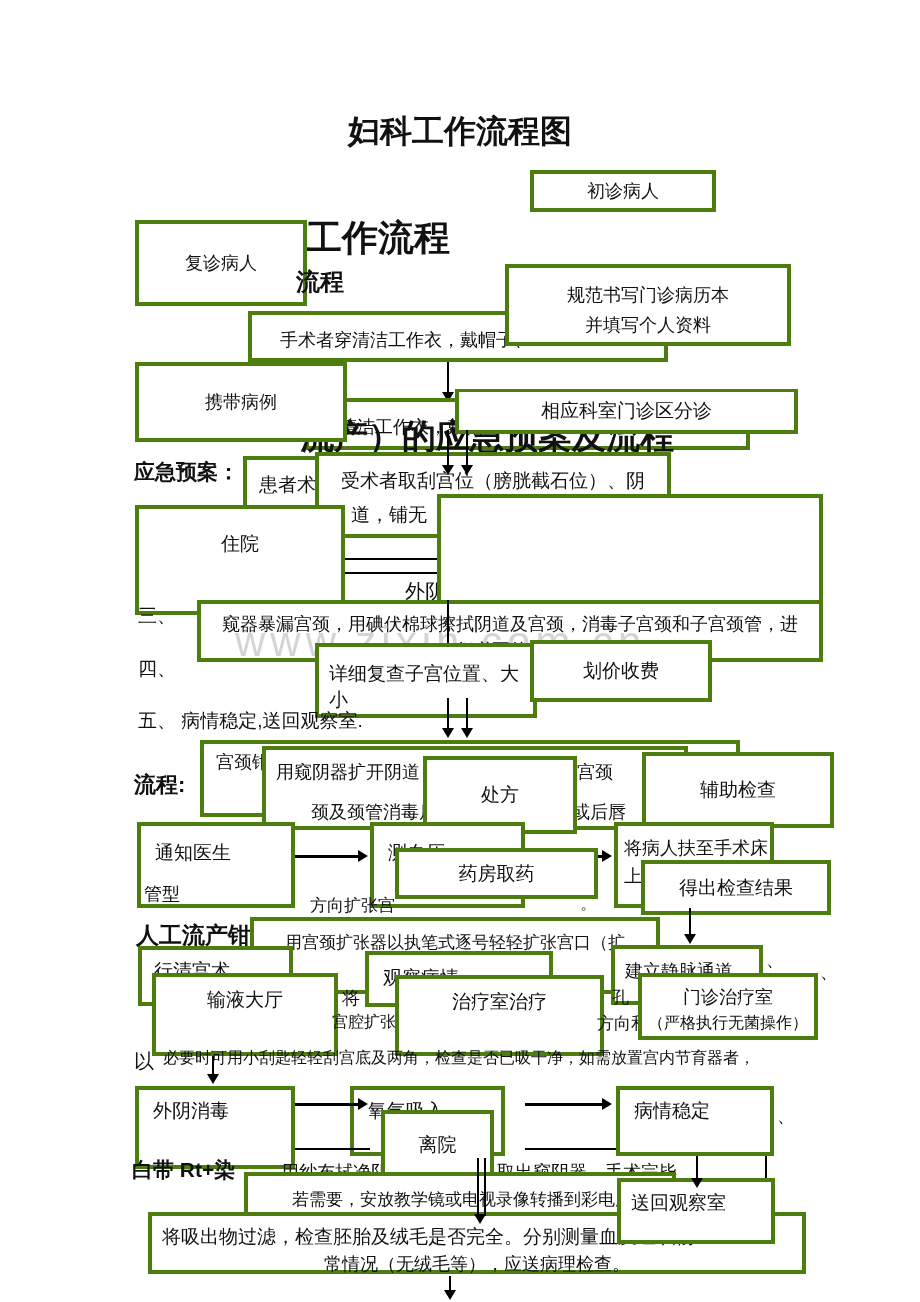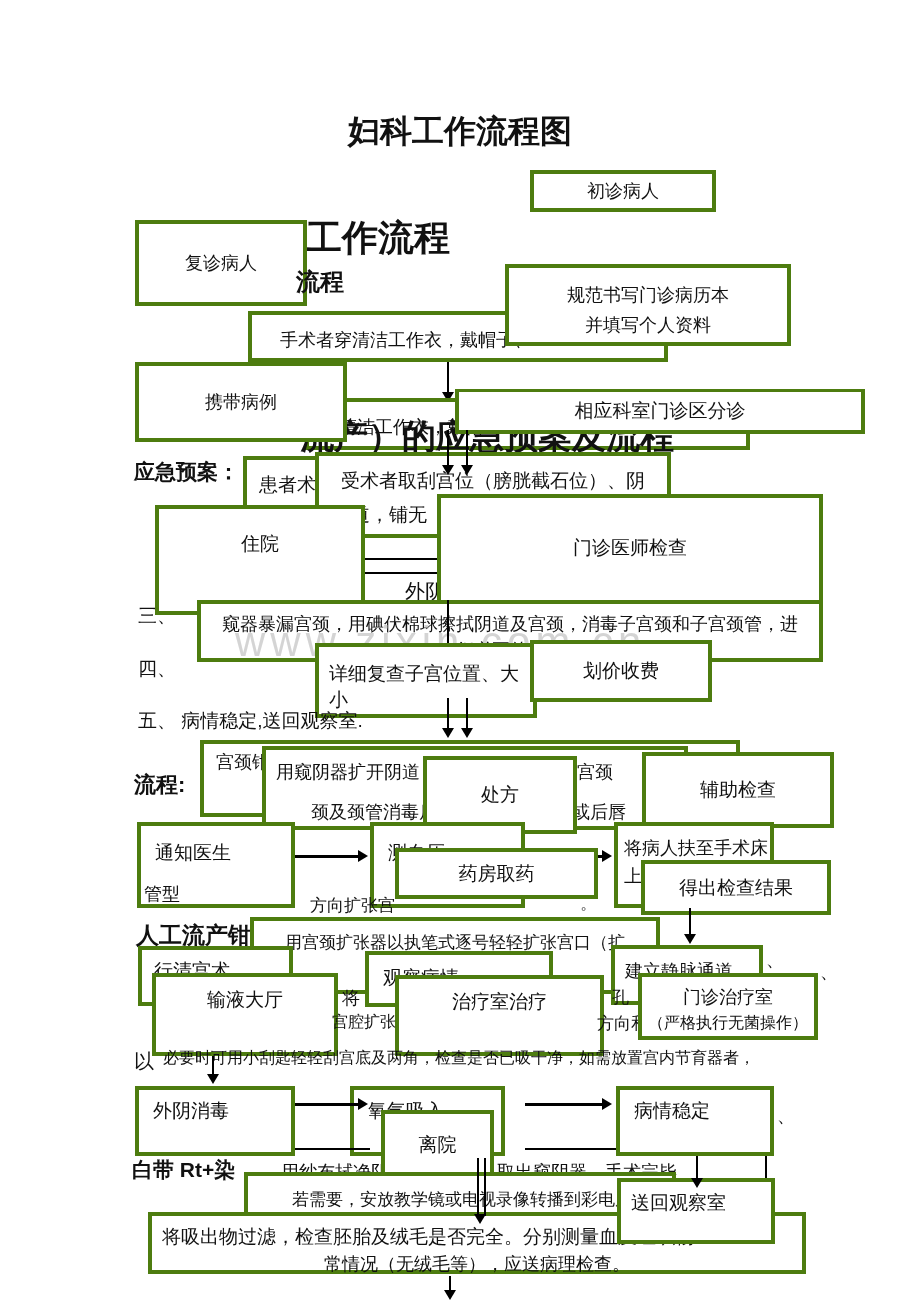--- a/index.html
+++ b/index.html
@@ -44,47 +44,46 @@
 <div class="ah-d" style="left:442px;top:392px;"></div>
 
 <div class="box" style="left:305px;top:398px;width:445px;height:52px;padding:13px 0 0 30px;font-size:18px;"><span>清洁工作衣，戴帽</span></div>
 
 <div class="txt b" style="left:300px;top:414px;font-size:34px;">流产）的应急预案及流程</div>
 
 <div class="box ctr" style="left:135px;top:362px;width:212px;height:80px;font-size:18px;">
     <span>携带病例</span>
   </div>
 
-<div class="box ctr" style="left:455px;top:389px;width:410px;height:45px;border-top-width:3px;">
+<div class="box ctr" style="left:455px;top:389px;width:343px;height:45px;border-top-width:3px;">
     <span>相应科室门诊区分诊</span>
   </div>
 
 <div class="txt b" style="left:134px;top:458px;font-size:21px;">应急预案：</div>
 
 <div class="box" style="left:243px;top:456px;width:180px;height:62px;padding:12px 0 0 12px;"><span>患者术前</span></div>
 
 <div class="box" style="left:315px;top:452px;width:356px;height:86px;font-size:19px;">
   <div style="text-align:center;padding-top:12px;">受术者取刮宫位（膀胱截石位）、阴</div>
   <div style="padding:8px 0 0 32px;">道，铺无</div>
 </div>
 
 <div class="vline" style="left:447px;top:430px;height:38px;"></div>
 <div class="ah-d" style="left:442px;top:465px;"></div>
 <div class="vline" style="left:466px;top:430px;height:38px;"></div>
 <div class="ah-d" style="left:461px;top:465px;"></div>
 
 <div class="hline" style="left:345px;top:558px;width:92px;"></div>
 <div class="hline" style="left:345px;top:572px;width:92px;"></div>
 
-<div class="box" style="left:135px;top:505px;width:210px;height:110px;text-align:center;padding-top:22px;margin-left:20px;"><span>住院</span></div>
+<div class="box" style="left:135px;top:505px;width:210px;height:110px;text-align:center;padding-top:22px;"><span>住院</span></div>
 
 <div class="txt" style="left:405px;top:578px;font-size:20px;">外阴</div>
 
 <div class="box" style="left:437px;top:494px;width:386px;height:110px;text-align:center;padding-top:34px;font-size:19px;line-height:32px;">
-  <div>门诊医师检查</div>
 </div>
 
 <div class="txt" style="left:138px;top:603px;font-size:19px;">三、</div>
 
 <div class="box" style="left:197px;top:600px;width:626px;height:62px;font-size:18px;">
   <div style="text-align:center;padding-top:8px;">窥器暴漏宫颈，用碘伏棉球擦拭阴道及宫颈，消毒子宫颈和子宫颈管，进</div>
   <div style="text-align:center;padding-top:2px;">行必要的麻醉</div>
 </div>
 
 <div class="wm" style="left:235px;top:618px;">www.zixin.com.cn</div>
@@ -179,21 +178,21 @@
   <div style="padding-top:8px;">门诊治疗室</div>
   <div style="padding-top:4px;font-size:16px;">（严格执行无菌操作）</div>
 </div>
 
 <div class="txt" style="left:134px;top:1048px;font-size:20px;">以</div>
 <div class="txt" style="left:163px;top:1048px;font-size:16px;">必要时可用小刮匙轻轻刮宫底及两角，检查是否已吸干净，如需放置宫内节育器者，</div>
 
 <div class="vline" style="left:212px;top:1056px;height:22px;"></div>
 <div class="ah-d" style="left:207px;top:1074px;"></div>
 
-<div class="box" style="left:135px;top:1086px;width:160px;height:70px;padding:8px 12px 0 14px;"><span>外阴消毒</span></div>
+<div class="box" style="left:135px;top:1086px;width:160px;height:83px;padding:8px 12px 0 14px;"><span>外阴消毒</span></div>
 <div class="box" style="left:350px;top:1086px;width:155px;height:70px;padding:8px 0 0 14px;"><span>氧气吸入</span></div>
 <div class="box" style="left:616px;top:1086px;width:158px;height:70px;padding:8px 0 0 14px;"><span>病情稳定</span></div>
 
 <div class="hline" style="left:295px;top:1103px;width:66px;height:3px;"></div>
 <div class="ah-r" style="left:358px;top:1098px;"></div>
 <div class="hline" style="left:525px;top:1103px;width:80px;height:3px;"></div>
 <div class="ah-r" style="left:602px;top:1098px;"></div>
 <div class="hline" style="left:295px;top:1148px;width:75px;"></div>
 <div class="hline" style="left:525px;top:1148px;width:91px;"></div>
 <div class="txt" style="left:777px;top:1104px;font-size:18px;">、</div>

